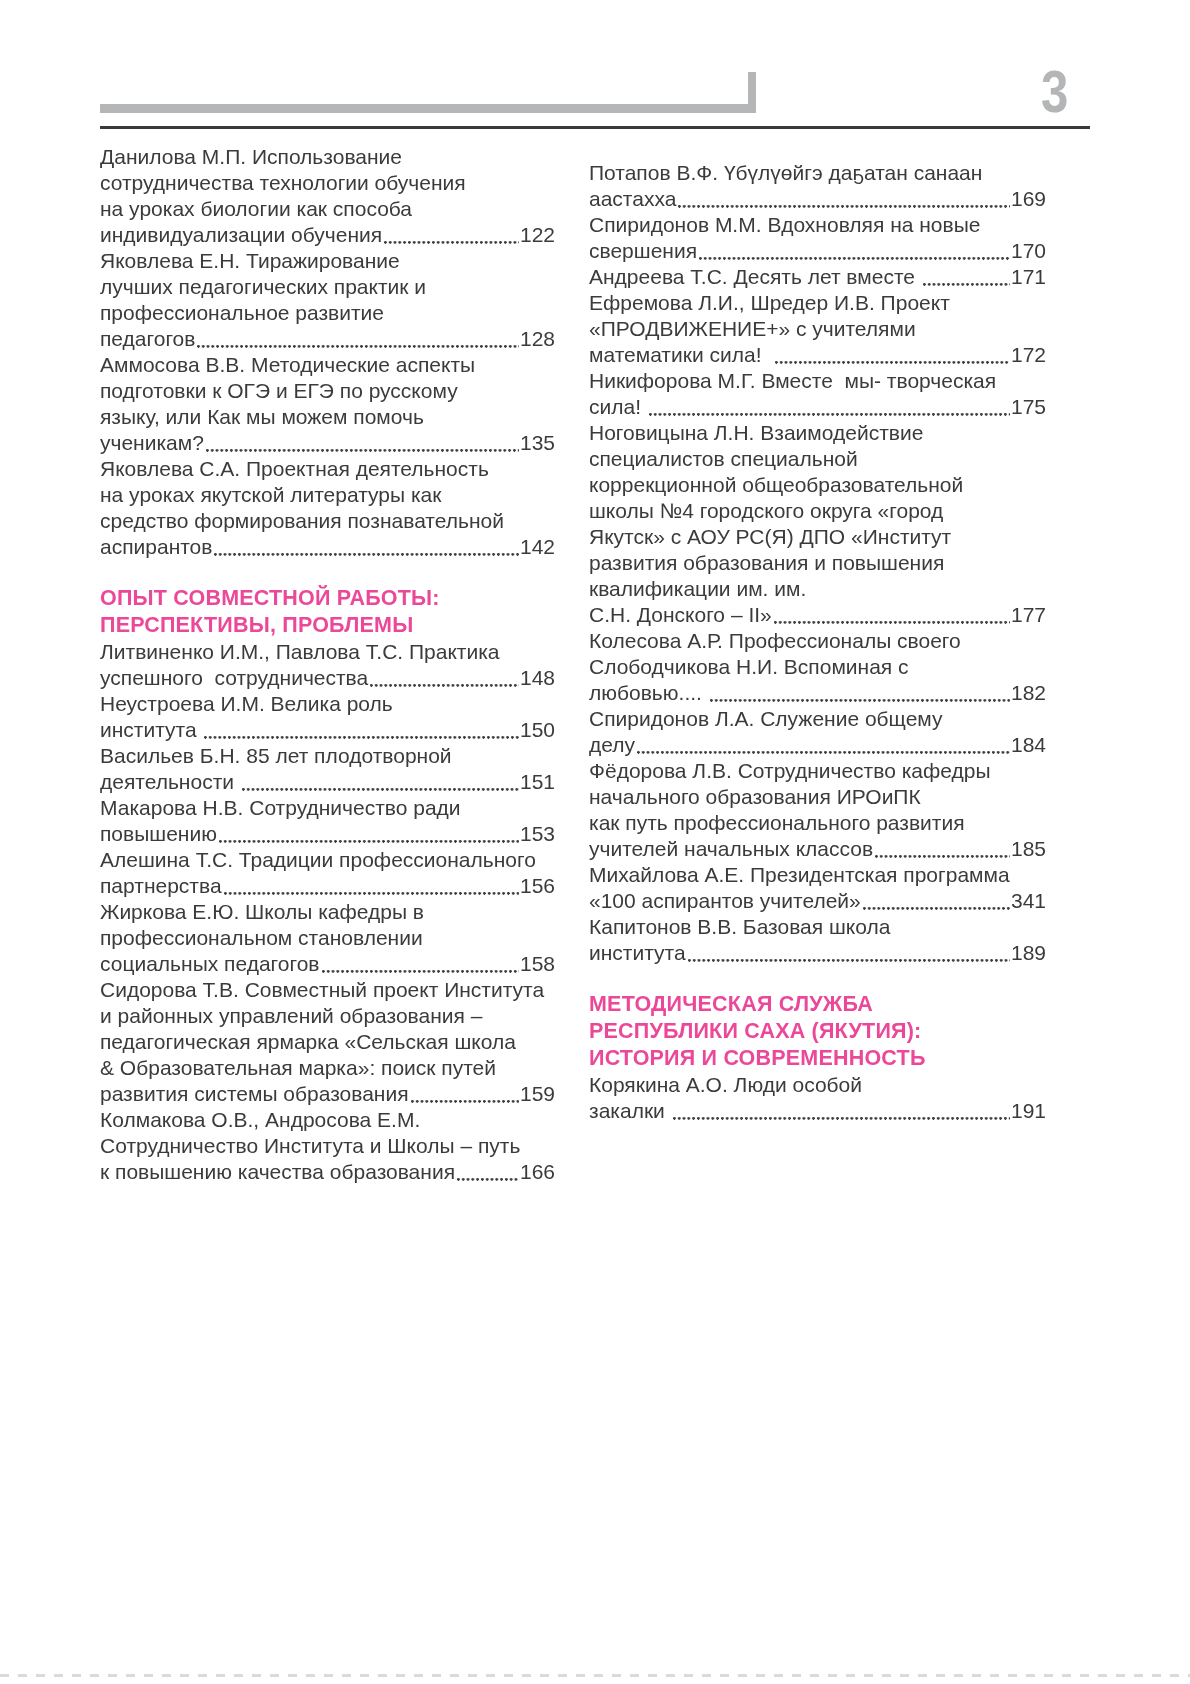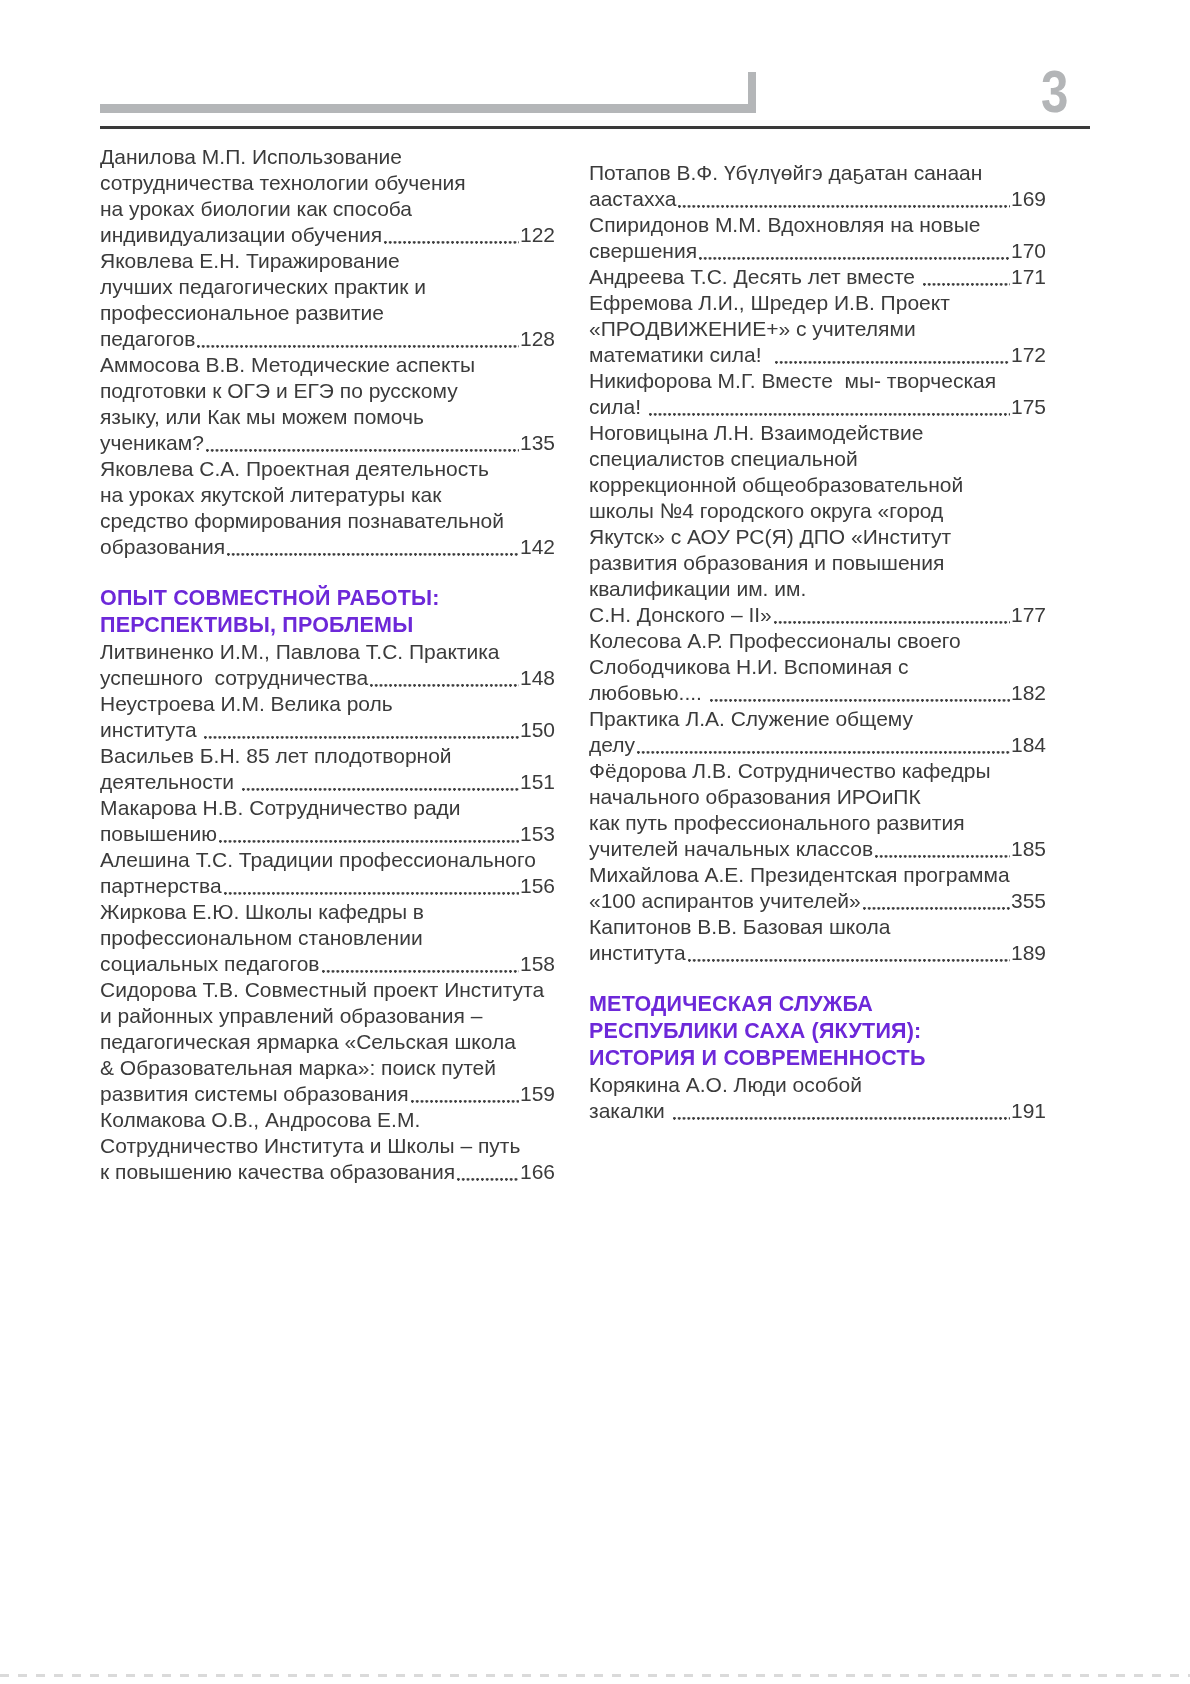--- a/index.html
+++ b/index.html
@@ -35,21 +35,21 @@
   .seg{flex:none;}
   .author{}
   .dotfill{flex:1 1 auto;min-width:10px;position:relative;align-self:stretch;}
   .dotfill::after{
     content:"";position:absolute;left:2px;right:1px;bottom:4px;height:3px;
     background-image:radial-gradient(circle at 1.4px 1.4px,#3e3e3e 1.15px,transparent 1.55px);
     background-size:4.8px 3px;background-repeat:repeat-x;
   }
   .pgnum{flex:none;}
   .toc-heading{
-    font-weight:700;color:#6d28d9;
+    font-weight:700;color:#ec4899;
     font-size:21.5px;line-height:27px;
     margin-top:25px;letter-spacing:.2px;
   }
   .hline{white-space:pre;}
   
   .footer-dots{
     position:absolute;left:0;right:0;bottom:7px;height:3px;
     background:repeating-linear-gradient(to right,#dadada 0 9px,transparent 9px 18px);
   }
 </style>
@@ -80,21 +80,21 @@
       <div class="toc-entry">
         <div class="line"><span class="seg author">Аммосова В.В.</span><span class="seg"> Методические аспекты</span></div>
         <div class="line"><span class="seg">подготовки к ОГЭ и ЕГЭ по русскому</span></div>
         <div class="line"><span class="seg">языку, или Как мы можем помочь</span></div>
         <div class="line"><span class="seg">ученикам?</span><span class="dotfill"></span><span class="pgnum">135</span></div>
       </div>
       <div class="toc-entry">
         <div class="line"><span class="seg author">Яковлева С.А.</span><span class="seg"> Проектная деятельность</span></div>
         <div class="line"><span class="seg">на уроках якутской литературы как</span></div>
         <div class="line"><span class="seg">средство формирования познавательной</span></div>
-        <div class="line"><span class="seg">образования</span><span class="dotfill"></span><span class="pgnum">142</span></div>
+        <div class="line"><span class="seg">аспирантов</span><span class="dotfill"></span><span class="pgnum">142</span></div>
       </div>
       <div class="toc-heading">
         <div class="hline">ОПЫТ СОВМЕСТНОЙ РАБОТЫ:</div>
         <div class="hline">ПЕРСПЕКТИВЫ, ПРОБЛЕМЫ</div>
       </div>
       <div class="toc-entry">
         <div class="line"><span class="seg author">Литвиненко И.М., Павлова Т.С.</span><span class="seg"> Практика</span></div>
         <div class="line"><span class="seg">успешного  сотрудничества</span><span class="dotfill"></span><span class="pgnum">148</span></div>
       </div>
       <div class="toc-entry">
@@ -163,32 +163,32 @@
         <div class="line"><span class="seg">С.Н. Донского – II»</span><span class="dotfill"></span><span class="pgnum">177</span></div>
       </div>
       <div class="toc-entry">
         <div class="line"><span class="seg author">Колесова А.Р.</span><span class="seg"> Профессионалы своего</span></div>
       </div>
       <div class="toc-entry">
         <div class="line"><span class="seg author">Слободчикова Н.И.</span><span class="seg"> Вспоминая с</span></div>
         <div class="line"><span class="seg">любовью.... </span><span class="dotfill"></span><span class="pgnum">182</span></div>
       </div>
       <div class="toc-entry">
-        <div class="line"><span class="seg author">Практика Л.А.</span><span class="seg"> Служение общему</span></div>
+        <div class="line"><span class="seg author">Спиридонов Л.А.</span><span class="seg"> Служение общему</span></div>
         <div class="line"><span class="seg">делу</span><span class="dotfill"></span><span class="pgnum">184</span></div>
       </div>
       <div class="toc-entry">
         <div class="line"><span class="seg author">Фёдорова Л.В.</span><span class="seg"> Сотрудничество кафедры</span></div>
         <div class="line"><span class="seg">начального образования ИРОиПК</span></div>
         <div class="line"><span class="seg">как путь профессионального развития</span></div>
         <div class="line"><span class="seg">учителей начальных классов</span><span class="dotfill"></span><span class="pgnum">185</span></div>
       </div>
       <div class="toc-entry">
         <div class="line"><span class="seg author">Михайлова А.Е.</span><span class="seg"> Президентская программа</span></div>
-        <div class="line"><span class="seg">«100 аспирантов учителей»</span><span class="dotfill"></span><span class="pgnum">355</span></div>
+        <div class="line"><span class="seg">«100 аспирантов учителей»</span><span class="dotfill"></span><span class="pgnum">341</span></div>
       </div>
       <div class="toc-entry">
         <div class="line"><span class="seg">Капитонов В.В. Базовая школа</span></div>
         <div class="line"><span class="seg">института</span><span class="dotfill"></span><span class="pgnum">189</span></div>
       </div>
       <div class="toc-heading">
         <div class="hline">МЕТОДИЧЕСКАЯ СЛУЖБА</div>
         <div class="hline">РЕСПУБЛИКИ САХА (ЯКУТИЯ):</div>
         <div class="hline">ИСТОРИЯ И СОВРЕМЕННОСТЬ</div>
       </div>

